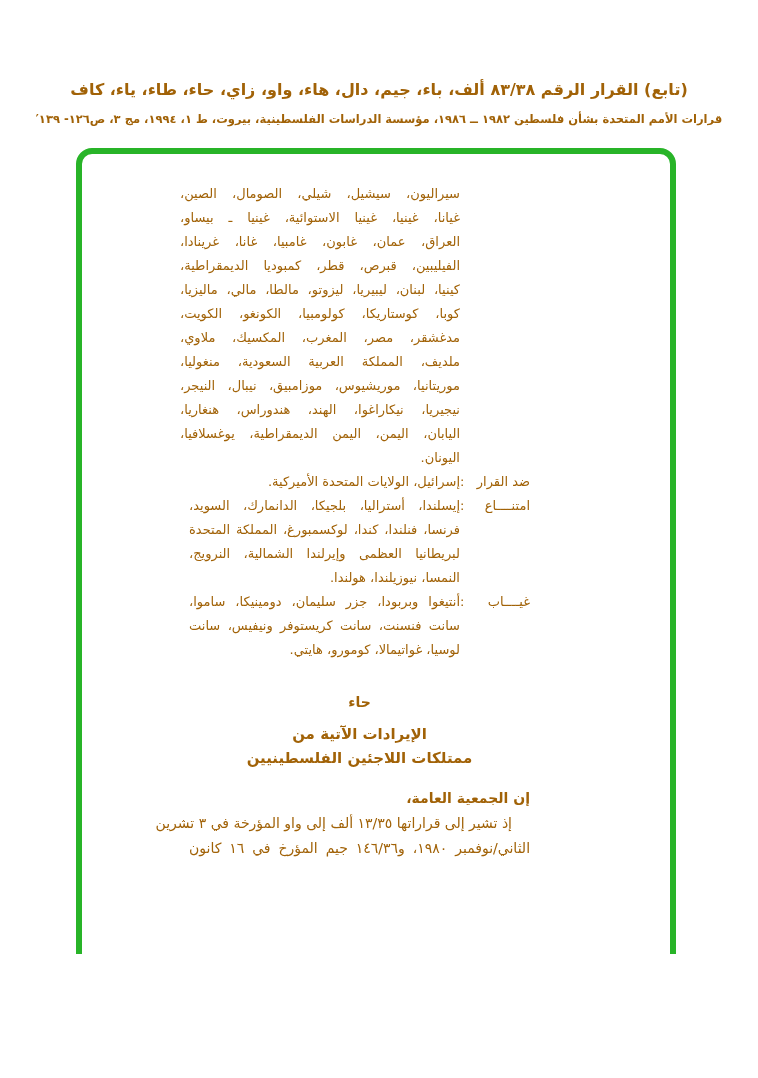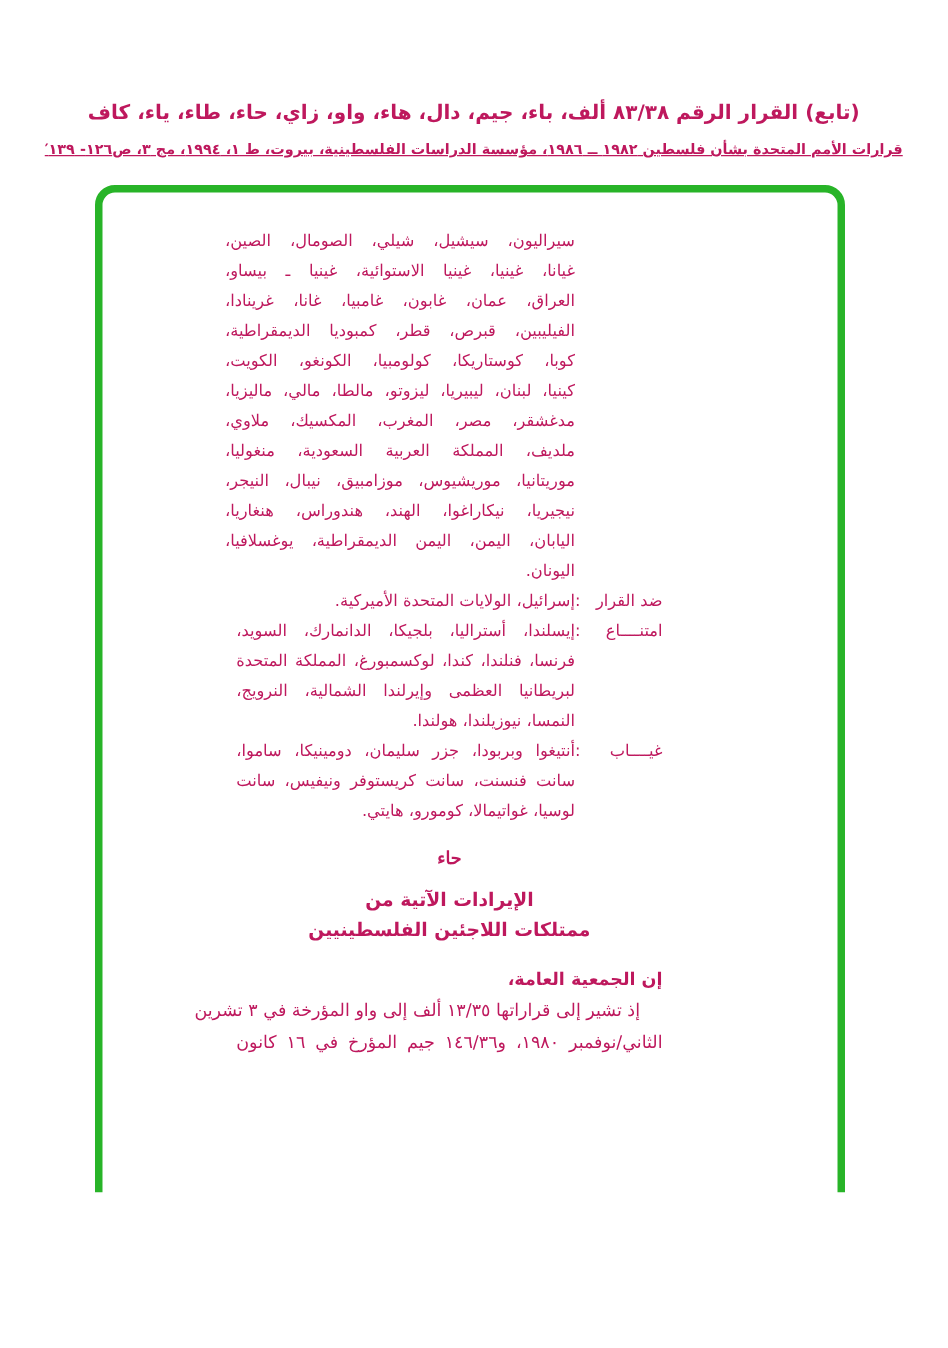--- a/index.html
+++ b/index.html
@@ -1,38 +1,38 @@
 <!DOCTYPE html>
 <html><head>
 <meta charset="utf-8">
 <style>
   html,body { margin:0; padding:0; background:#ffffff; }
   .page {
     position:relative; width:758px; height:954px; background:#ffffff;
-    font-family:"DejaVu Sans", sans-serif; color:#be185d; overflow:hidden;
+    font-family:"DejaVu Sans", sans-serif; color:#a16207; overflow:hidden;
   }
   .hdr1 { position:absolute; top:80px; left:0; right:0; text-align:center;
           font-weight:bold; font-size:16px; white-space:nowrap; }
   .hdr2 { position:absolute; top:112px; left:0; right:0; text-align:center;
-          font-weight:bold; font-size:11.5px; white-space:nowrap;text-decoration:underline; }
+          font-weight:bold; font-size:11.5px; white-space:nowrap; }
   .box {
     position:absolute; left:76px; top:148px; width:600px; height:825px;
     box-sizing:border-box; border:6px solid #28b428; border-radius:16px;
     padding:28px 140px 0 107px;
   }
   .line { font-size:13px; line-height:24px; }
   .jl   { text-align:justify; text-align-last:justify; text-justify:inter-word;
           white-space:nowrap; }
   .last { text-align:right; text-align-last:auto; white-space:normal; }
   .infavor { width:280px; margin-right:70px; }
   .vs  { display:flex; }
   .lbl { flex:0 0 70px; display:flex; justify-content:space-between;
          font-size:13px; line-height:24px; }
   .vc  { width:280px; }
-  .haa { margin-top:14px; text-align:center; font-weight:bold; font-size:14px; line-height:24px;font-family:Liberation Serif, serif; }
+  .haa { margin-top:28px; text-align:center; font-weight:bold; font-size:14px; line-height:24px; }
   .h1  { margin-top:8px; text-align:center; font-weight:bold; font-size:15px; line-height:24px; }
   .h2  { text-align:center; font-weight:bold; font-size:15px; line-height:24px; }
   .preamble { margin-top:16px; font-weight:bold; font-size:14px; line-height:25px; text-align:right; }
   .pl  { font-size:14px; line-height:25px; }
   .ind { padding-right:18px; }
   .pagenum { position:absolute; top:995px; left:0; right:0; text-align:right;
              font-weight:bold; font-size:19px; }
 </style>
 </head>
 <body>
@@ -42,22 +42,22 @@
   <div class="hdr1">(تابع) القرار الرقم ٨٣/٣٨ ألف، باء، جيم، دال، هاء، واو، زاي، حاء، طاء، ياء، كاف</div>
   <div class="hdr2">قرارات الأمم المتحدة بشأن فلسطين ١٩٨٢ ــ ١٩٨٦، مؤسسة الدراسات الفلسطينية، بيروت، ط ١، ١٩٩٤، مج ٣، ص١٢٦- ١٣٩′</div>
 
   <div class="box" style="border-color: rgb(40, 180, 40);">
 
     <div class="infavor">
       <div class="line jl">سيراليون، سيشيل، شيلي، الصومال، الصين،</div>
       <div class="line jl">غيانا، غينيا، غينيا الاستوائية، غينيا ـ بيساو،</div>
       <div class="line jl">العراق، عمان، غابون، غامبيا، غانا، غرينادا،</div>
       <div class="line jl">الفيليبين، قبرص، قطر، كمبوديا الديمقراطية،</div>
+      <div class="line jl">كينيا، لبنان، ليبيريا، ليزوتو، مالطا، مالي، ماليزيا،</div>
       <div class="line jl">كوبا، كوستاريكا، كولومبيا، الكونغو، الكويت،</div>
-      <div class="line jl">كينيا، لبنان، ليبيريا، ليزوتو، مالطا، مالي، ماليزيا،</div>
       <div class="line jl">مدغشقر، مصر، المغرب، المكسيك، ملاوي،</div>
       <div class="line jl">ملديف، المملكة العربية السعودية، منغوليا،</div>
       <div class="line jl">موريتانيا، موريشيوس، موزامبيق، نيبال، النيجر،</div>
       <div class="line jl">نيجيريا، نيكاراغوا، الهند، هندوراس، هنغاريا،</div>
       <div class="line jl">اليابان، اليمن، اليمن الديمقراطية، يوغسلافيا،</div>
       <div class="line last">اليونان.</div>
     </div>
 
     <div class="vs">
       <div class="lbl">

